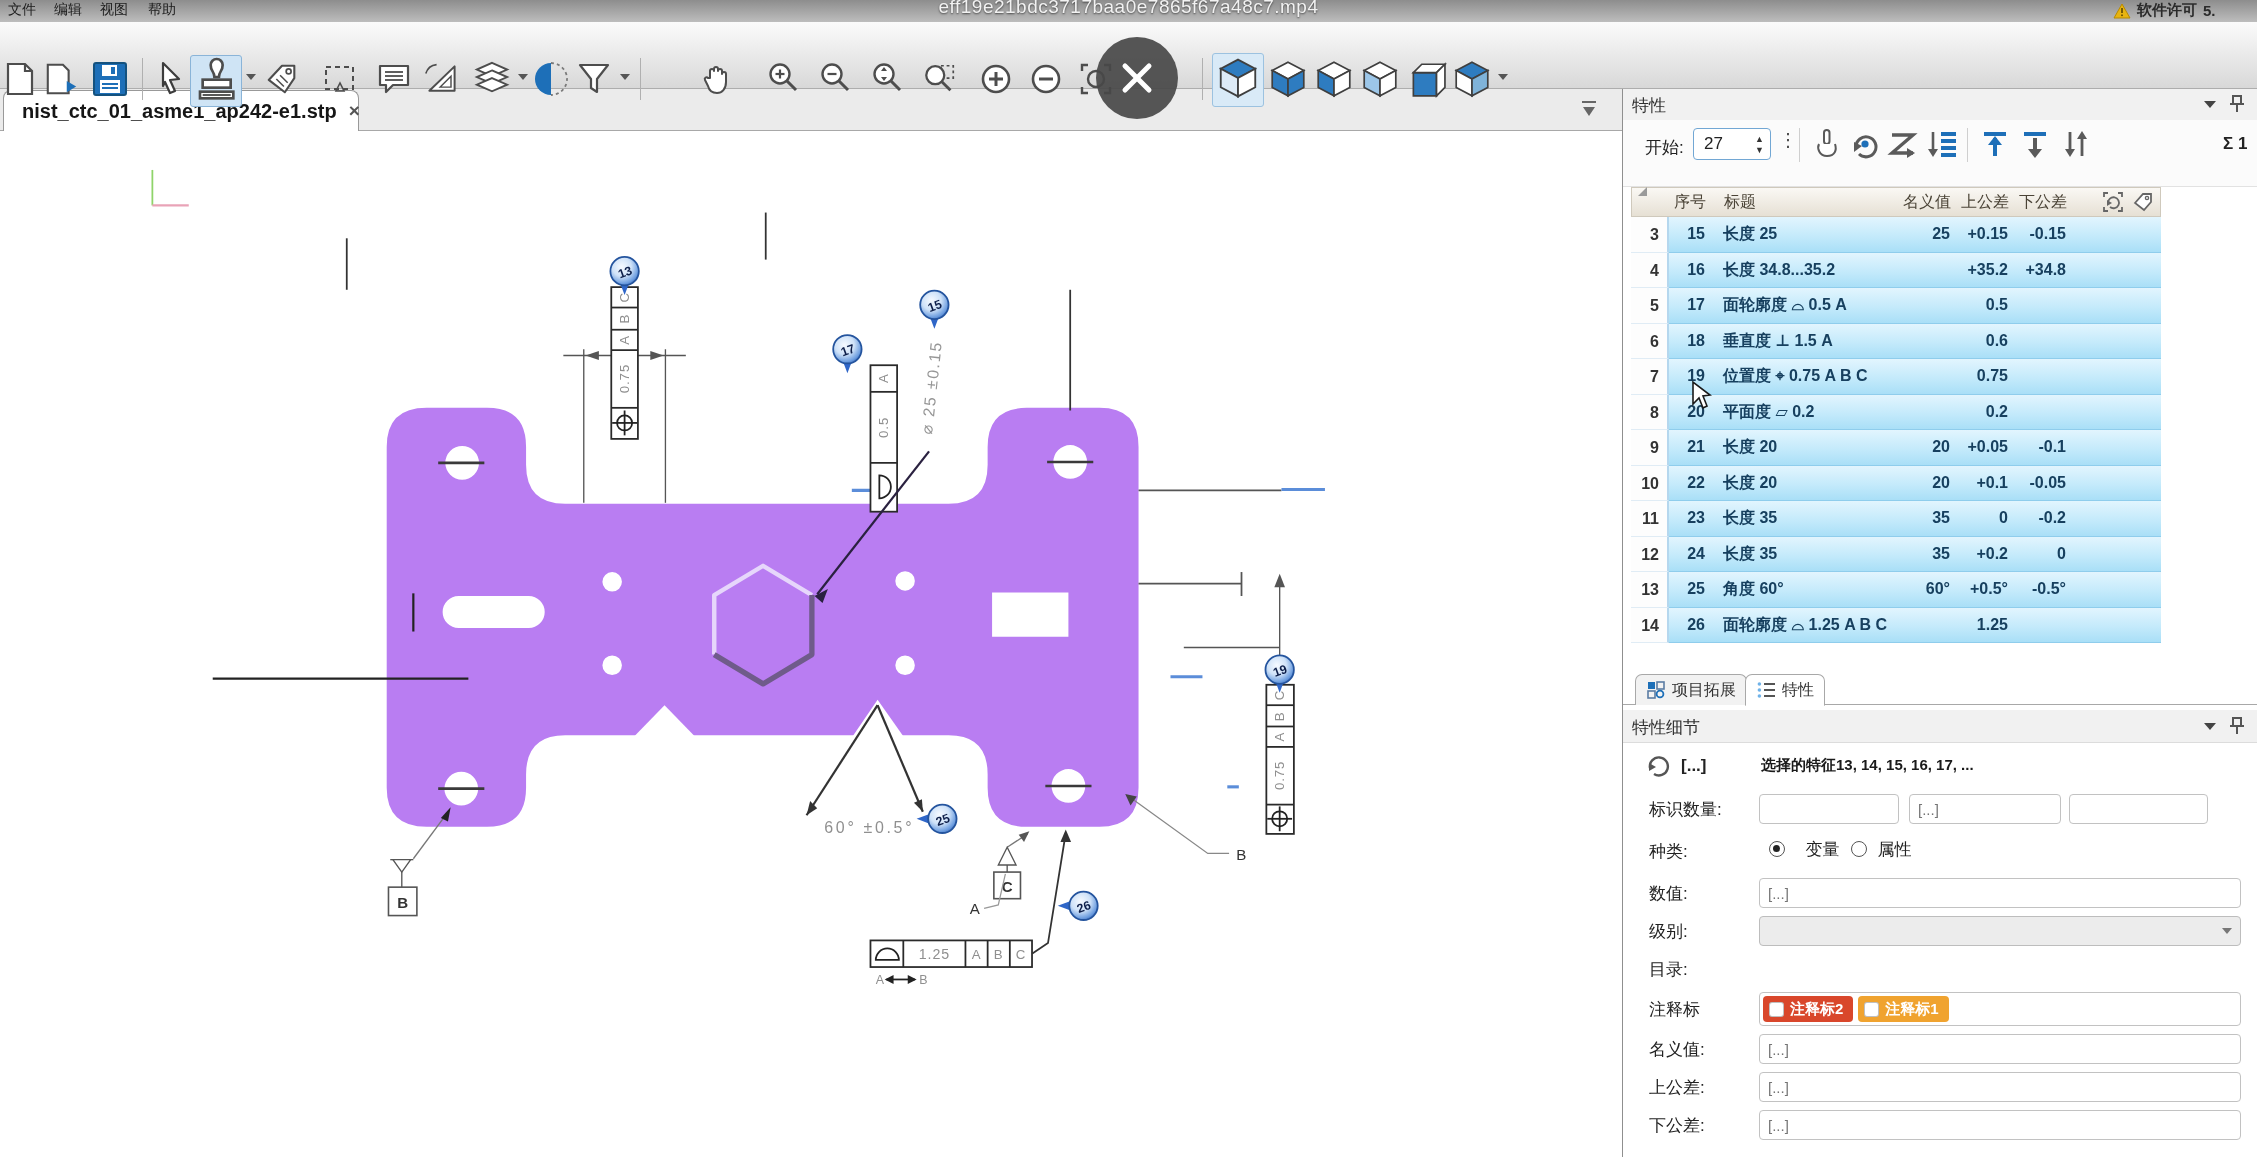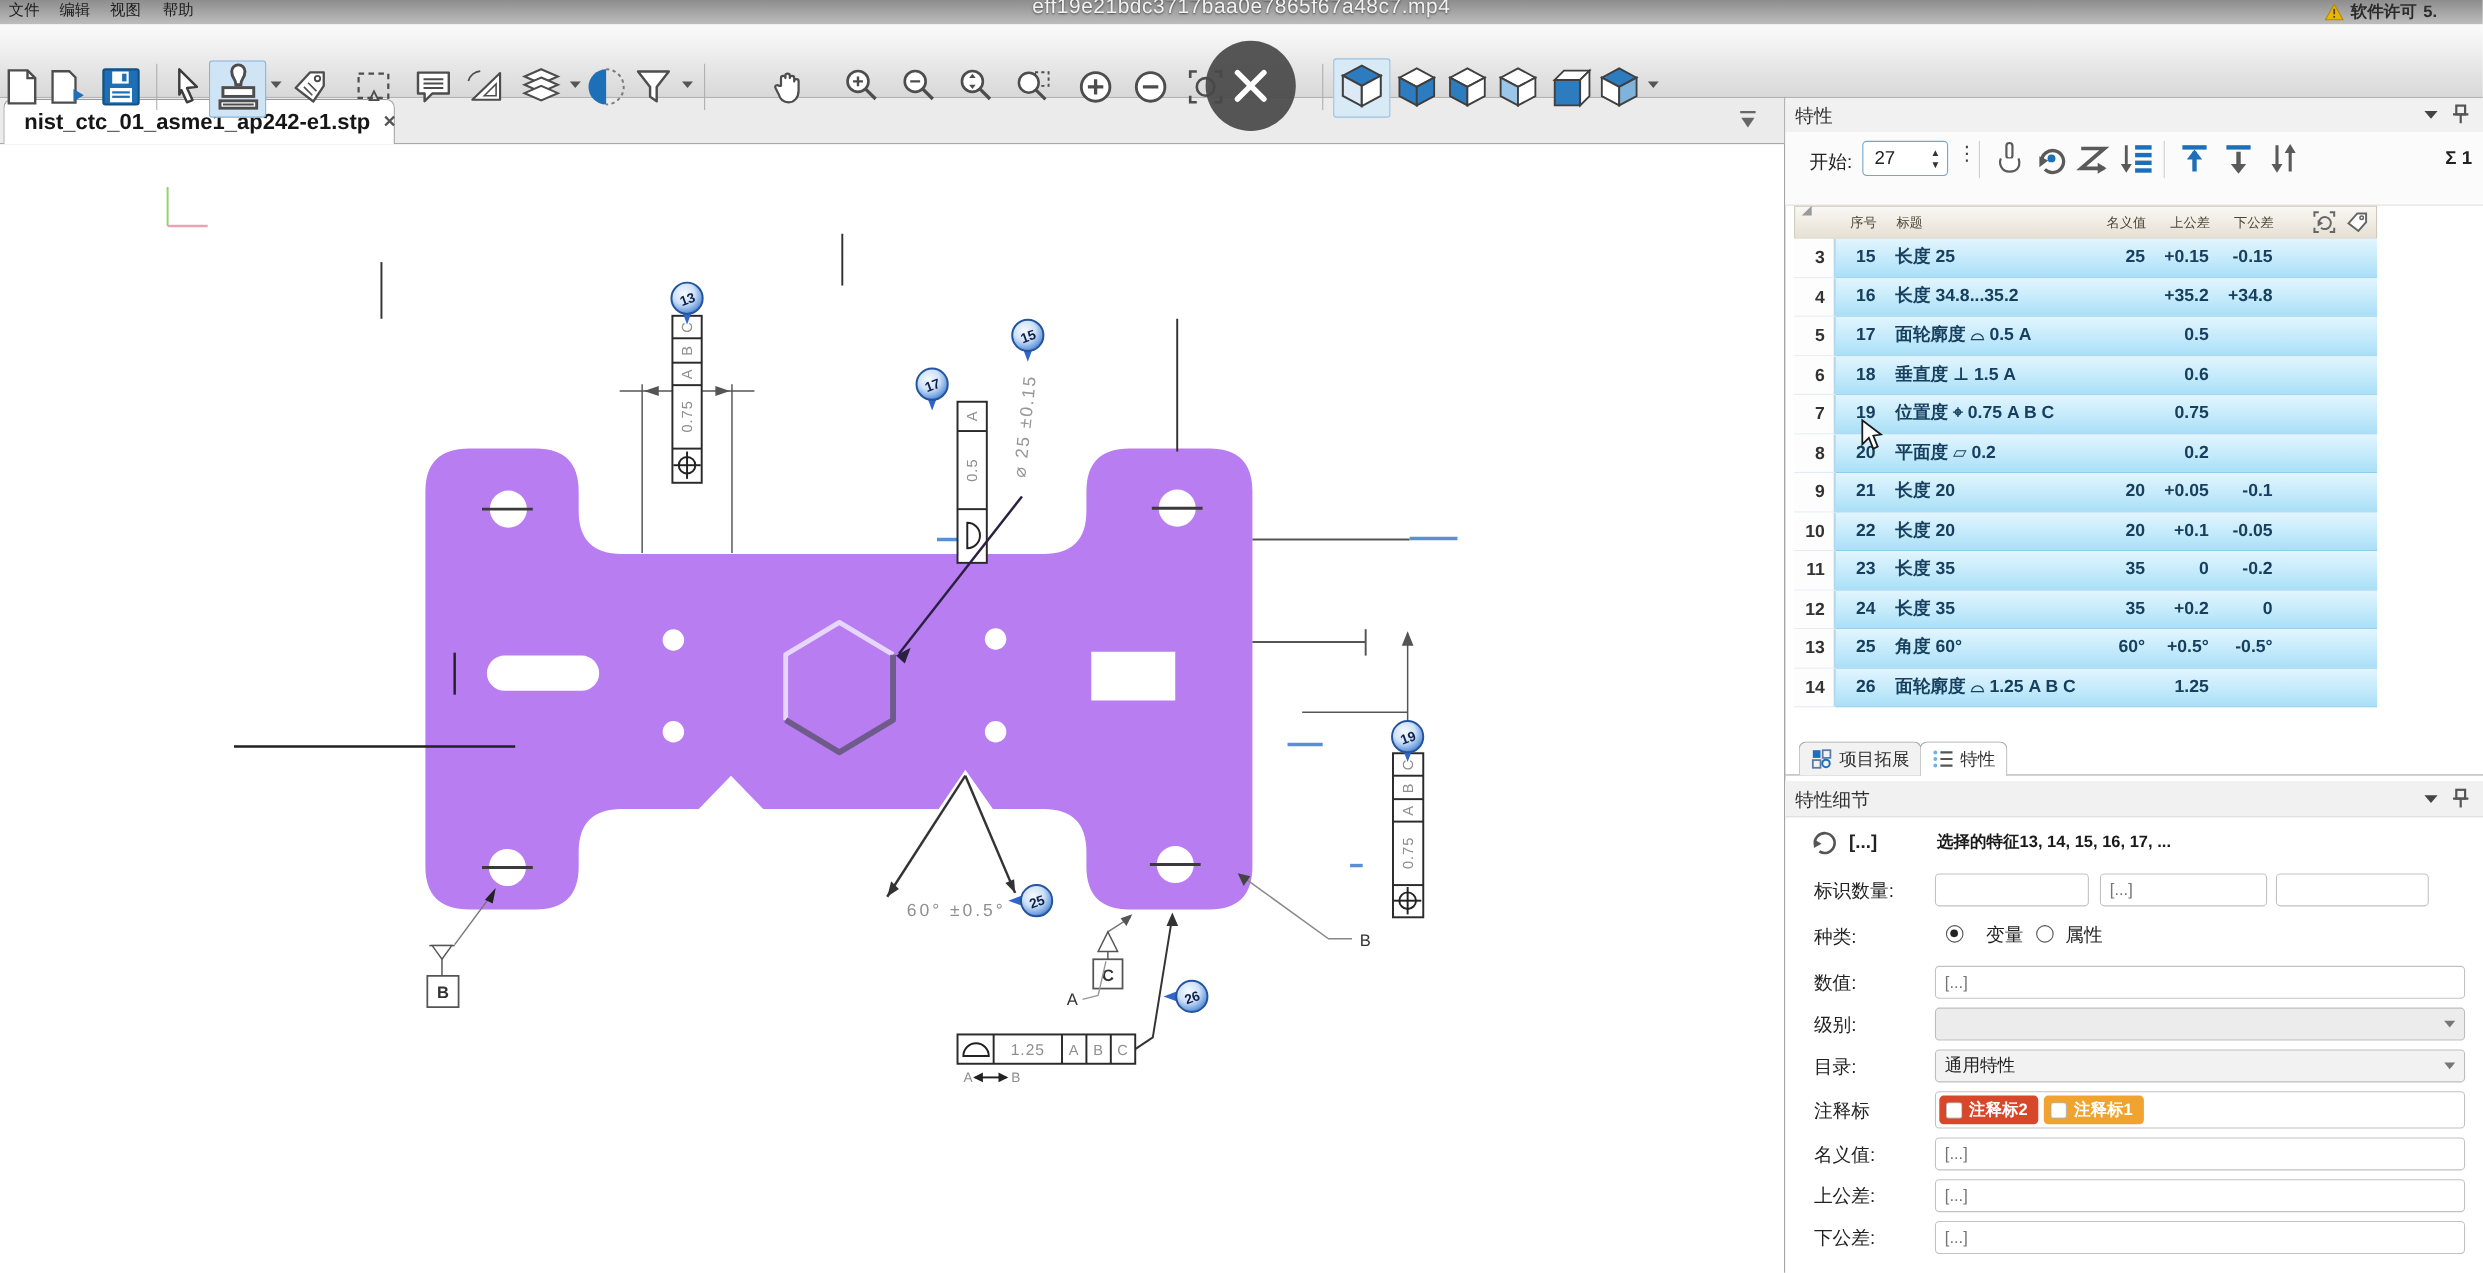--- a/index.html
+++ b/index.html
@@ -34,21 +34,21 @@
   .ph{position:absolute;left:0;width:635px;height:32px;background:#f1f1f1;border-bottom:1px solid #dcdcdc;}
   .ph .ph-title{position:absolute;left:9px;top:6px;font-size:17px;color:#2e2e2e;}
   .tri-down{position:absolute;width:0;height:0;border-left:6px solid transparent;border-right:6px solid transparent;border-top:7px solid #444;}
   
   .spin{position:absolute;left:70px;top:8px;width:78px;height:32px;border:1px solid #72a7d4;border-radius:4px;background:#fff;box-sizing:border-box;}
   .spin .val{position:absolute;left:10px;top:5px;font-size:17px;color:#222;}
   .spin .arr{position:absolute;right:6px;font-size:9px;color:#333;line-height:8px;}
   
   #ptable{position:absolute;left:8px;top:99px;width:530px;}
   .phead{display:flex;height:30px;background:linear-gradient(#faf8f4,#e6e0d4);border:1px solid #cfc9bc;box-sizing:border-box;
-    font-size:12px;color:#4a4336;align-items:center;}
+    font-size:16px;color:#4a4336;align-items:center;}
   .prow{display:flex;height:35.5px;align-items:stretch;font-size:16px;}
   .pc-idx{width:38px;background:#fdfdfd;border-right:2px solid #b5d7ee;border-bottom:1px solid #e0ecf5;
     color:#333;text-align:right;padding-right:8px;box-sizing:border-box;line-height:35.5px;font-weight:bold;}
   .pc-seq{width:46px;text-align:right;padding-right:10px;box-sizing:border-box;}
   .pc-title{width:180px;padding-left:8px;box-sizing:border-box;text-align:left;}
   .pc-nom{width:55px;text-align:right;box-sizing:border-box;}
   .pc-up{width:58px;text-align:right;box-sizing:border-box;}
   .pc-low{width:58px;text-align:right;box-sizing:border-box;}
   .pc-ic{flex:1;}
   .prow > .bodyband{display:flex;flex:1;background:linear-gradient(180deg,#e2f5fe 0%,#c4eafb 55%,#a9dff7 100%);
@@ -788,24 +788,20 @@
 
     <span class="fld-label" style="top:172px">数值:</span>
     <input class="fld-input" style="top: 168px;" placeholder="[...]">
 
     <span class="fld-label" style="top:210px">级别:</span>
     <div class="fld-select" style="top:206px">
         <span class="chev"></span>
       </div>
 
     <span class="fld-label" style="top:248px">目录:</span>
-    <div class="fld-select" style="top:244px;background:#f2f2f2">
-      <span>通用特性</span>
-      <span class="chev"></span>
-    </div>
 
     <span class="fld-label" style="top:288px">注释标</span>
     <div class="fld-input" style="top:282px;height:34px;display:flex;gap:5px;align-items:center;padding:3px">
       <span class="badge" style="background-color: rgb(217, 71, 43);">
         <span class="cb"></span>
         <span>注释标2</span>
       </span>
       <span class="badge" style="background-color: rgb(240, 163, 47);">
         <span class="cb"></span>
         <span>注释标1</span>

